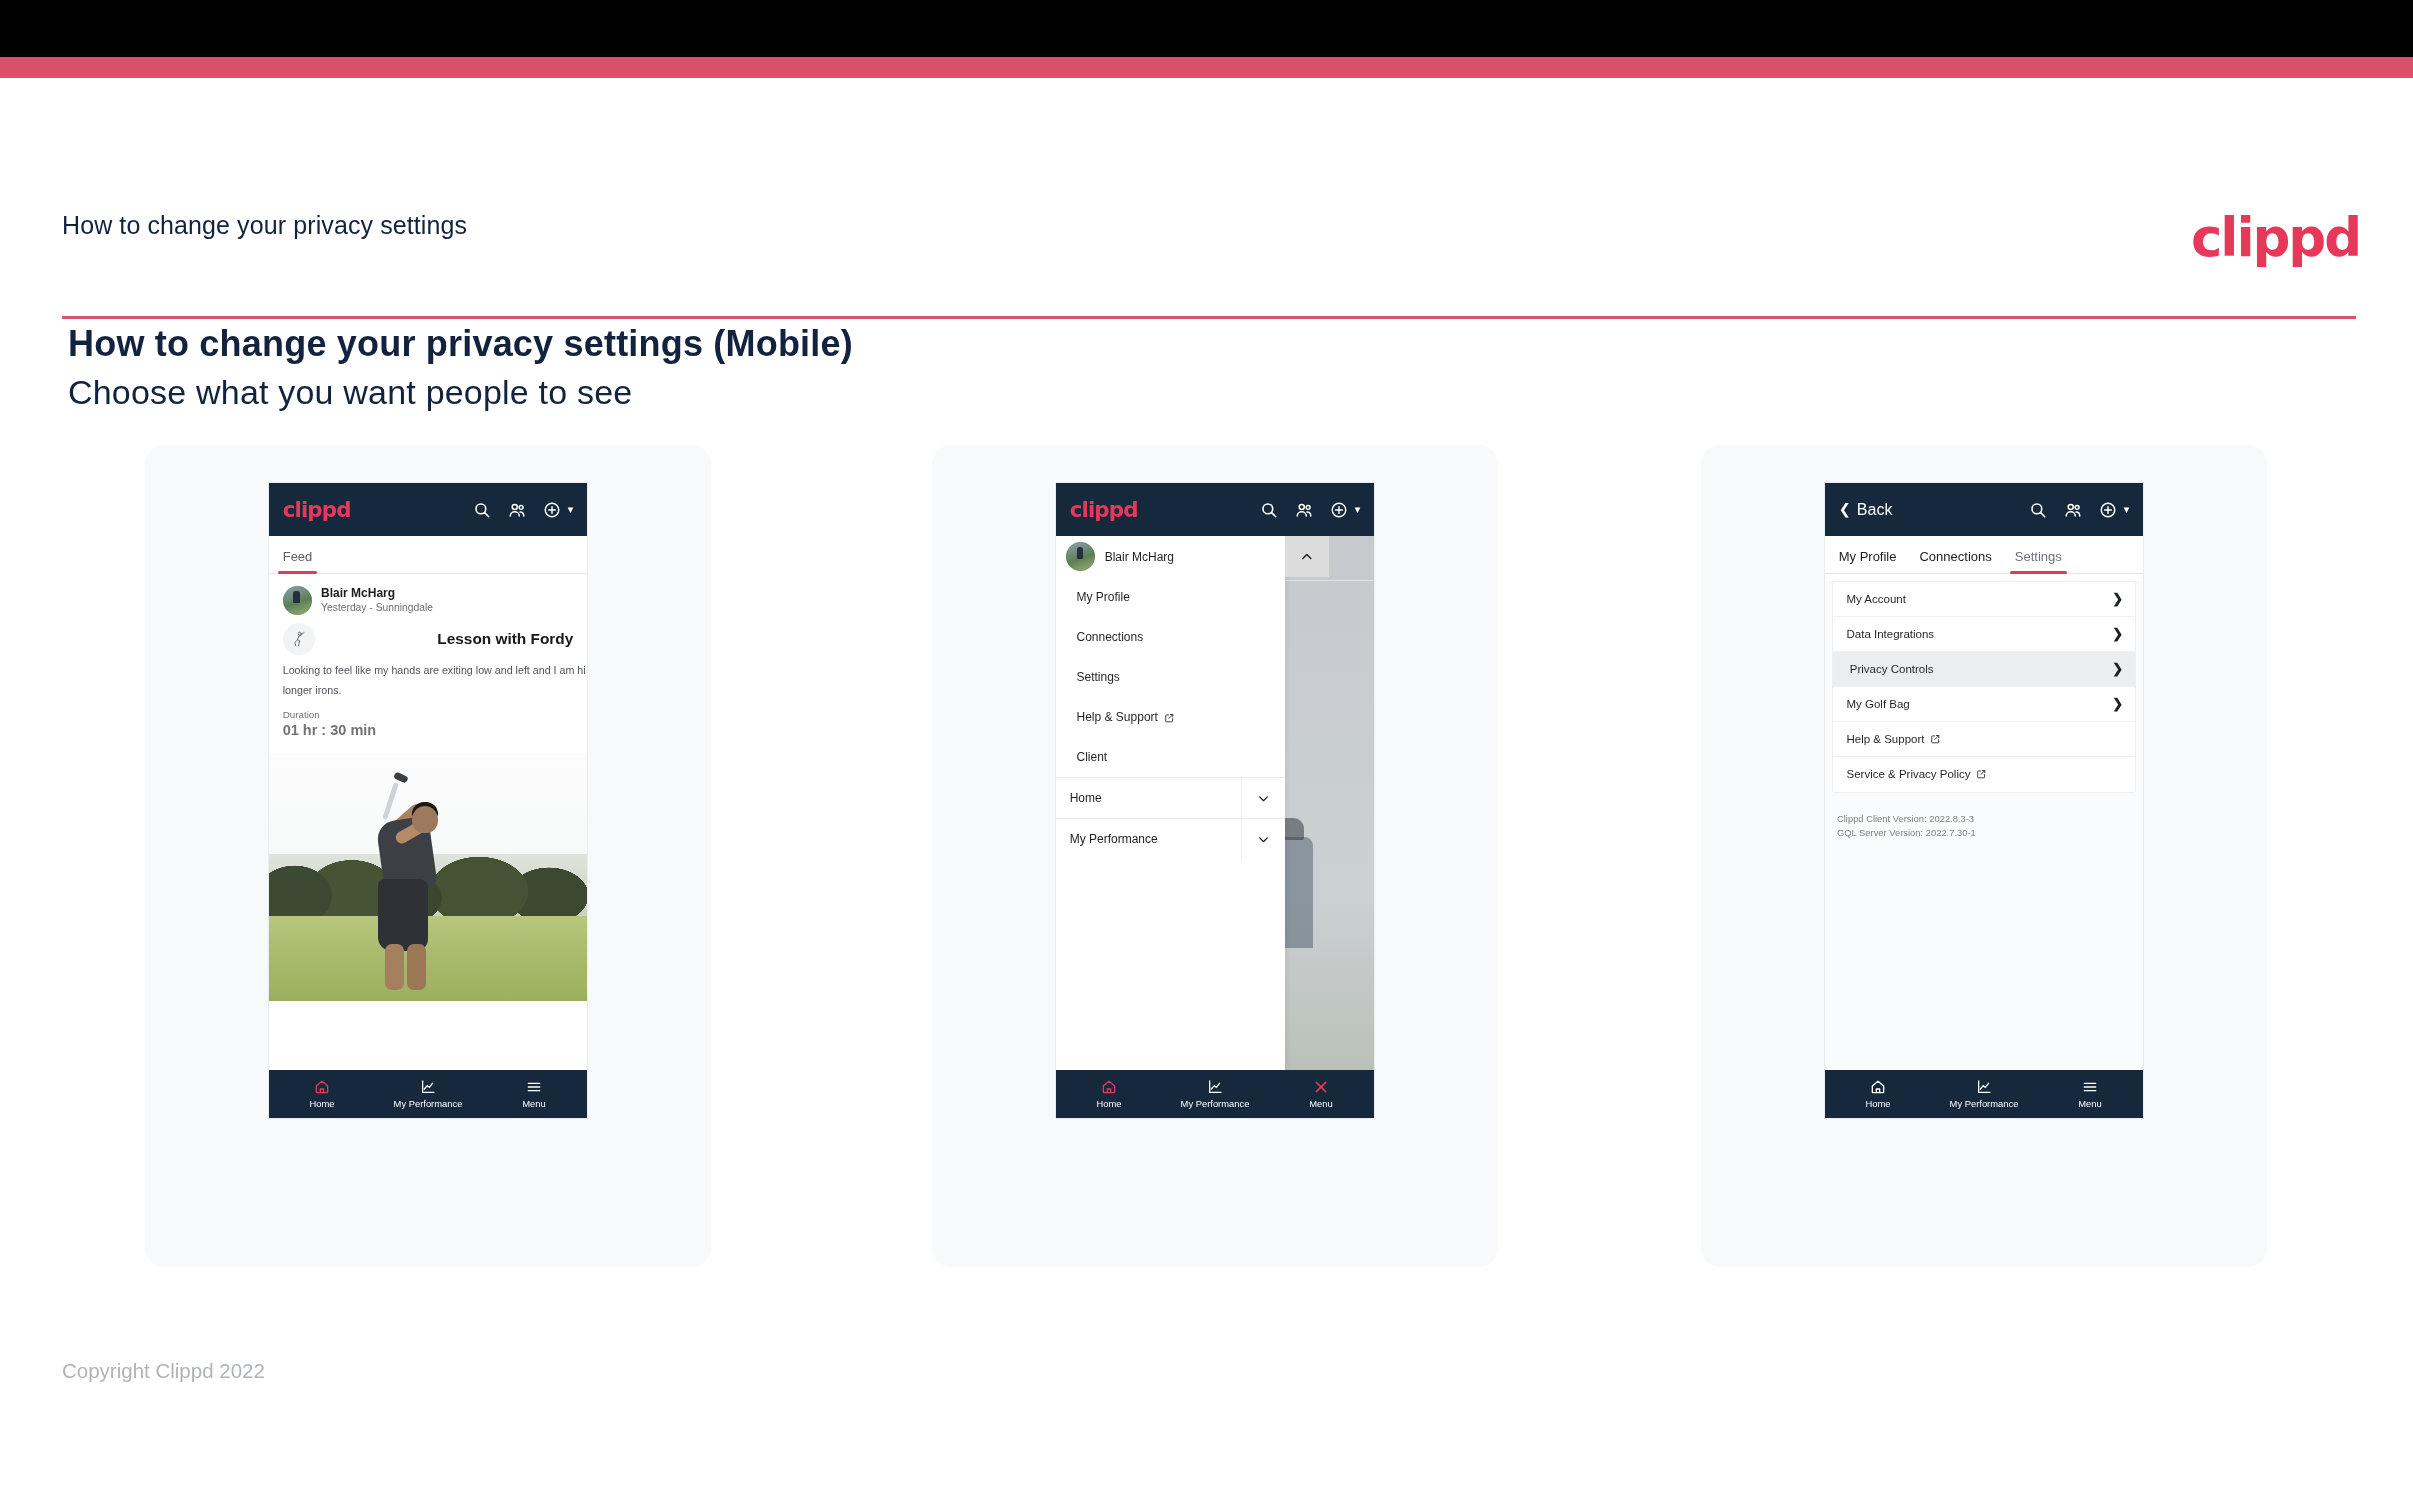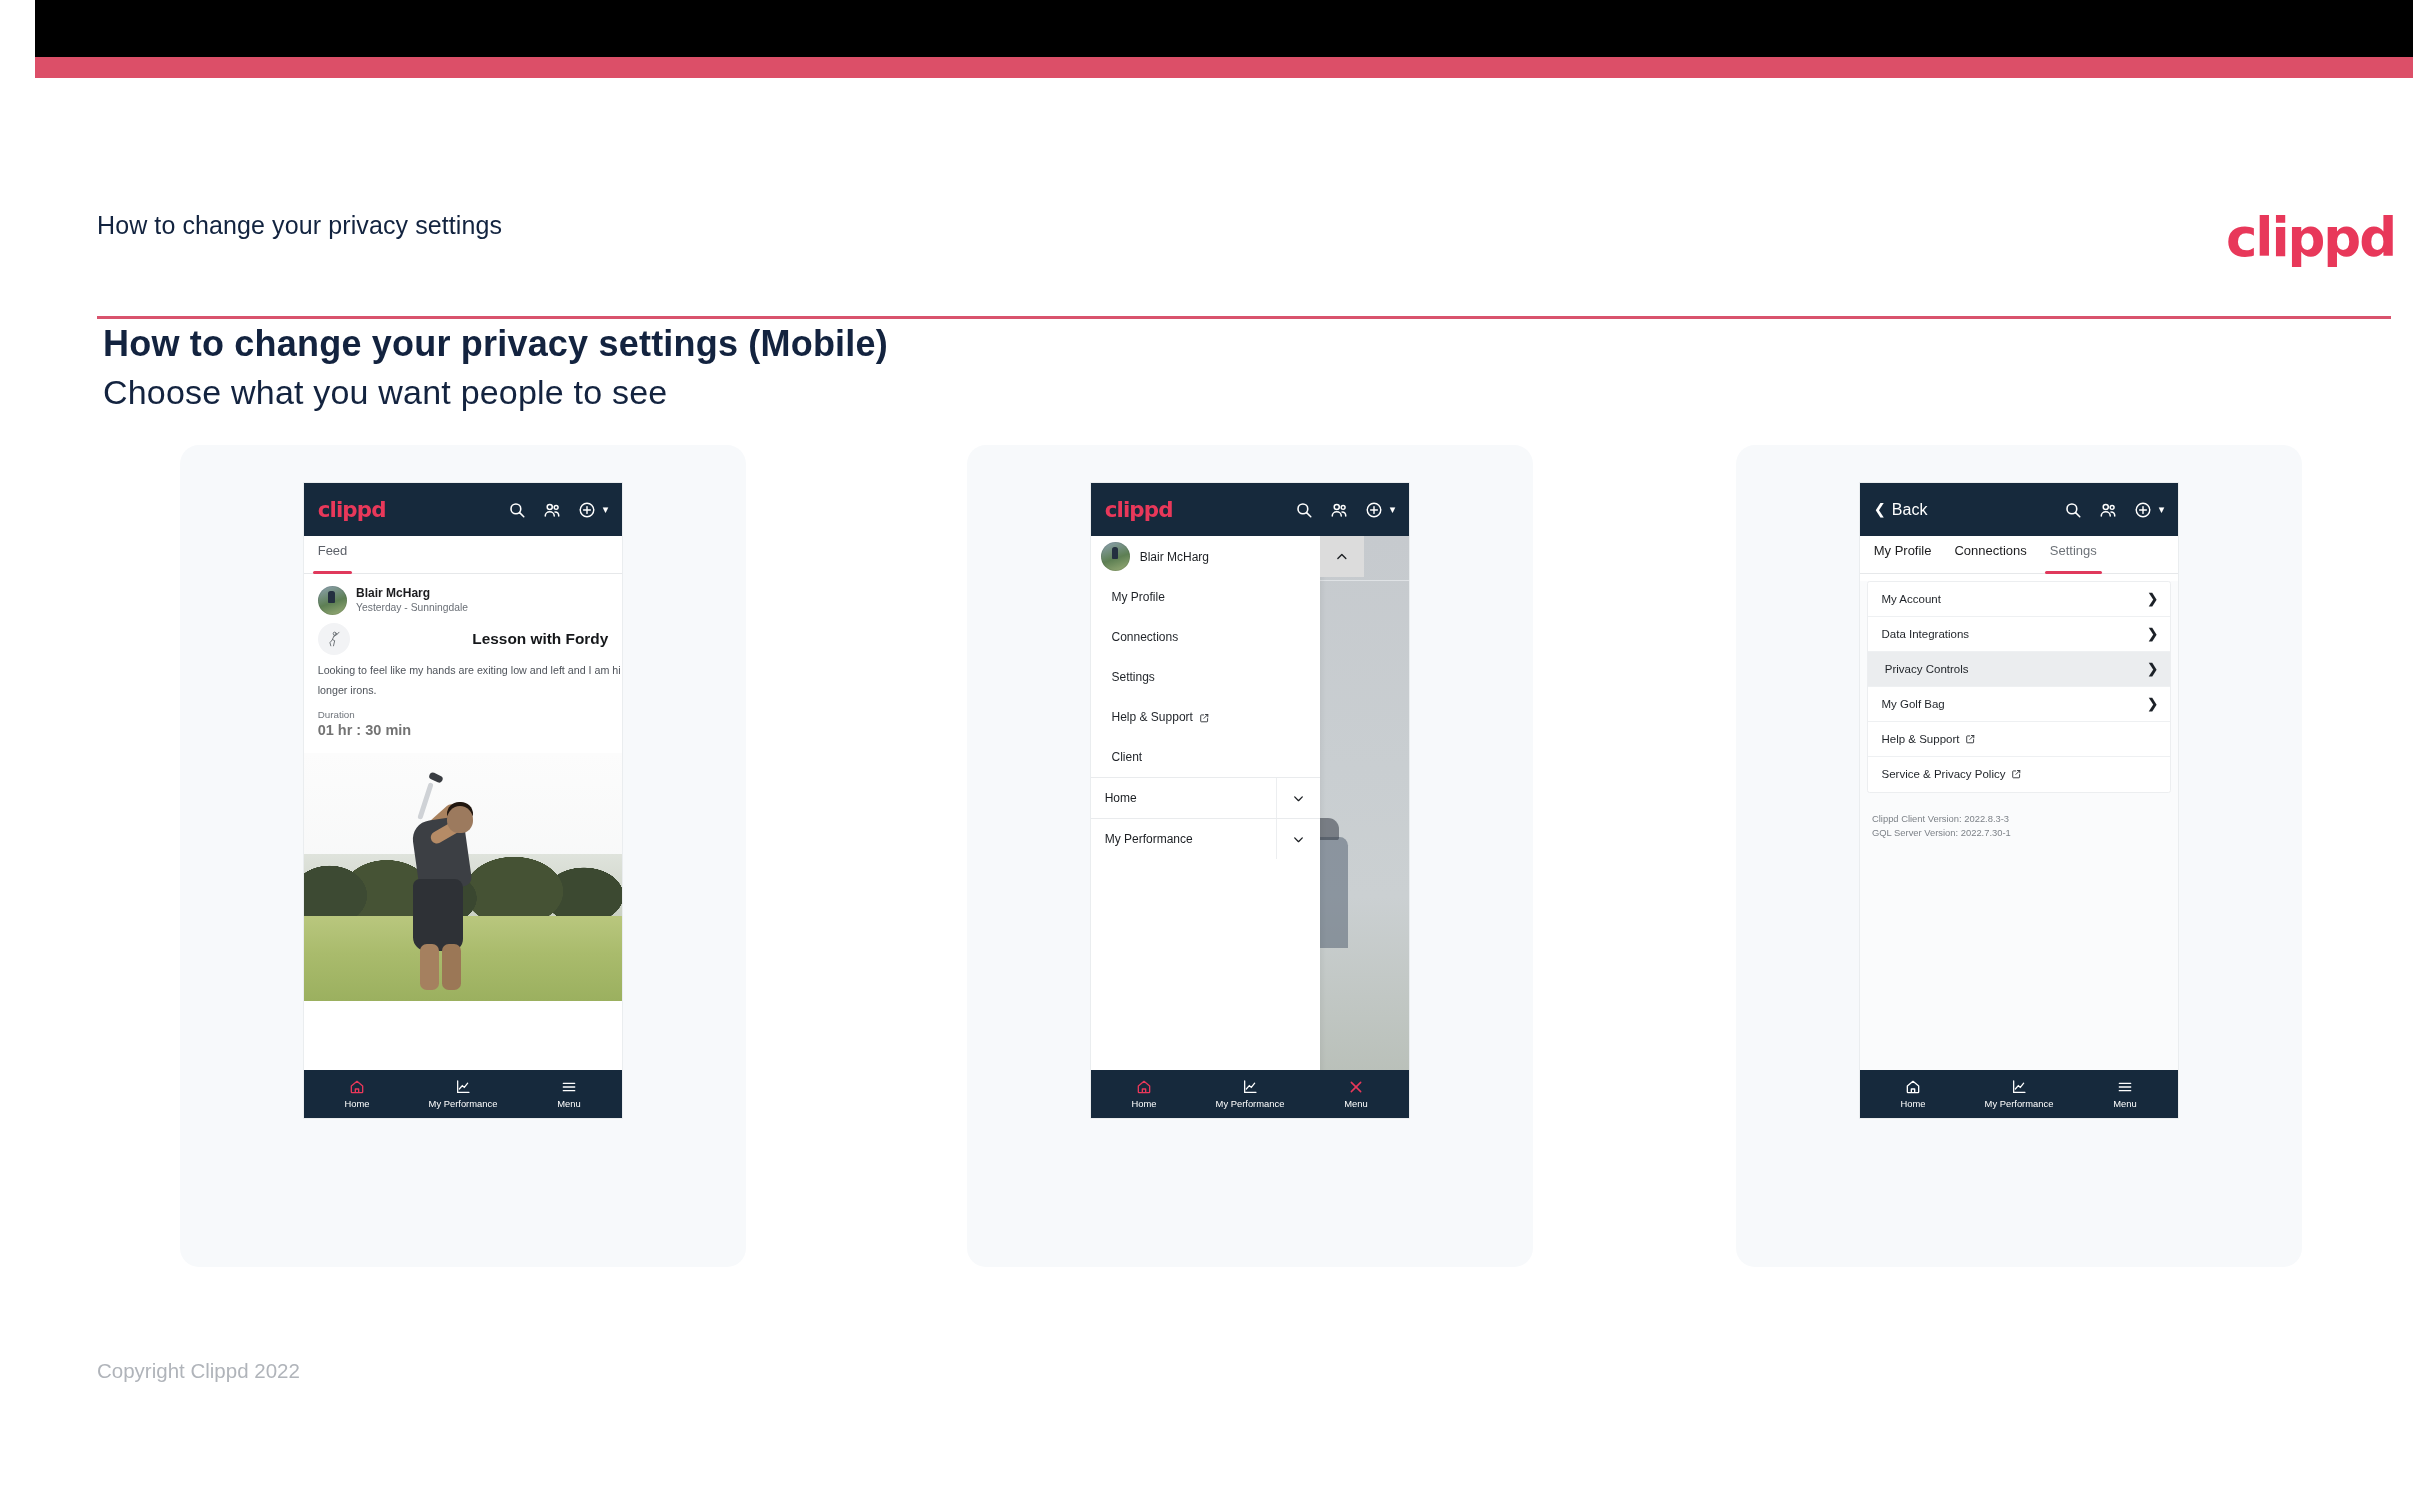--- a/index.html
+++ b/index.html
@@ -2,21 +2,21 @@
 <html style="font-size:13.7px"><head>
 <meta charset="utf-8">
 <style>
   * { box-sizing: border-box; margin: 0; padding: 0; }
   html, body {
     width: 2413px; height: 1508px;
     background: #ffffff;
     font-family: "Liberation Sans", sans-serif;
     overflow: hidden;
   }
-  .slide { position: relative; width: 2287px; height: 1508px; background:#fff;margin-left:35px; }
+  .slide { position: relative; width: 2287px; height: 1508px; background:#fff; }
 
   
   .top-black { position:absolute; left:0; top:0; width:2413px; height:57px; background:#000000; }
   .top-pink  { position:absolute; left:0; top:57px; width:2413px; height:21.4px; background:#dd4f६8; }
   .top-pink  { background:#dc4f68; }
 
   
   .header { position:absolute; left:0; top:79px; width:2413px; height:161px; background:#fff; }
   .header-title {
     position:absolute; left:62px; top:132px;
@@ -80,21 +80,21 @@
   .ic { width:18px; height:18px; display:block; }
   .ic svg { width:100%; height:100%; display:block; }
   .caret { font-size:11px; color:#fff; margin-left:-10.3px; }
 
   
   .tabrow {
     display:flex; align-items:flex-end; height:38px;
     background:#fff; border-bottom:0.9px solid #e6e8ea; padding-left:13.7px; gap:23px;
     position:relative;
   }
-  .tab { font-size:13px; color:#1d1d1f; padding-bottom:15px; position:relative; }
+  .tab { font-size:13px; color:#1d1d1f; padding-bottom:9px; position:relative; }
   .tab.muted { color:#6d7278; }
   .tab.active::after {
     content:""; position:absolute; left:-5.1px; right:-5.1px; bottom:-0.9px;
     height:3.4px; background:#e0395c; border-radius:1.7px;
   }
   .tab.feed-tab { font-size:13px; color:#5d6169; }
 
   
   .feed-body { padding:0; background:#fff; }
   .post-head { display:flex; align-items:center; gap:9.4px; padding:12px 13.7px 3.4px; }

